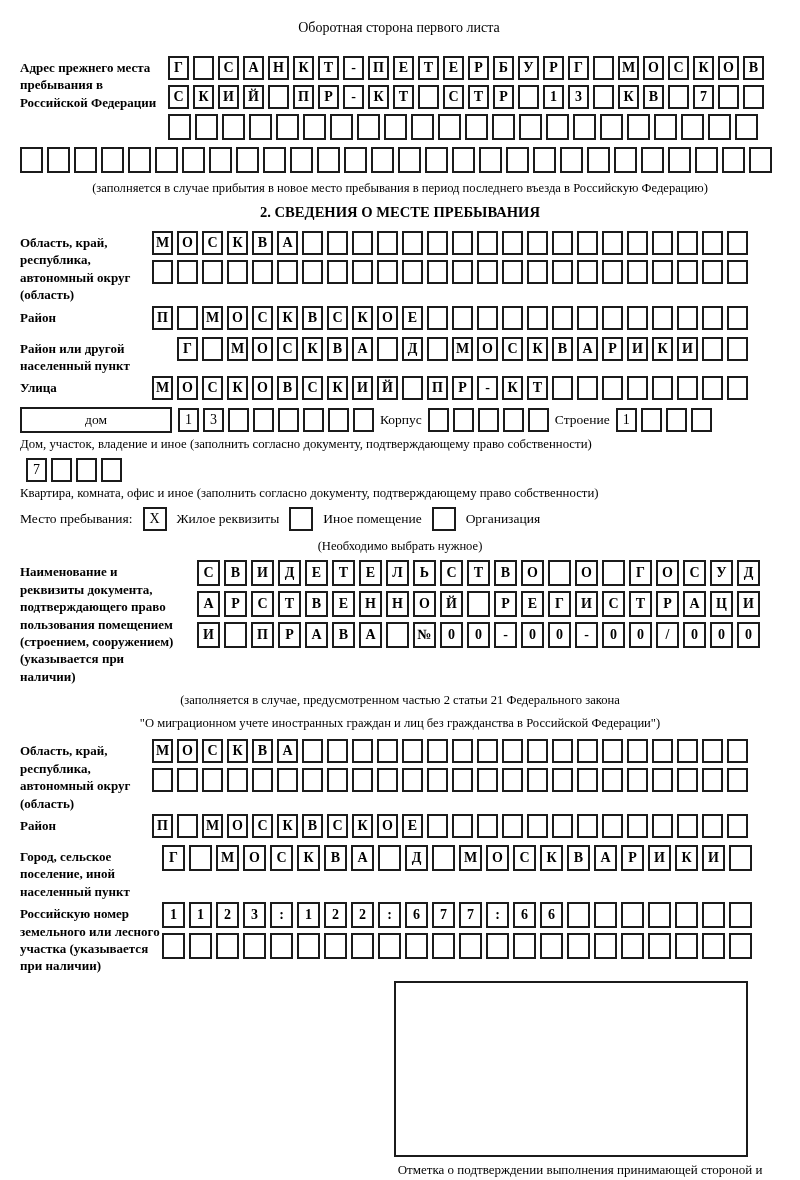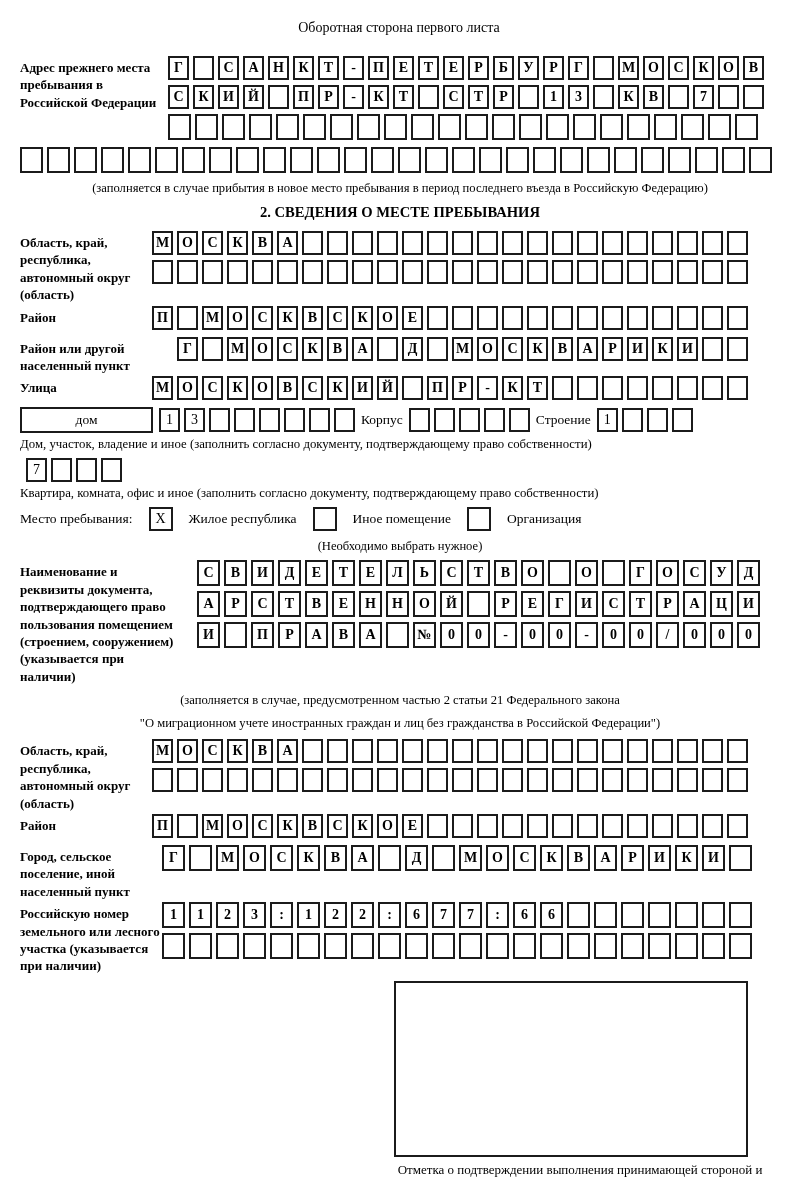--- a/index.html
+++ b/index.html
@@ -19,21 +19,21 @@
   .lg .cell, .cell.lg{width:23px;height:26px;}
   .note{font-size:12.6px;text-align:center;margin:8px 0 8px;}
   .note-left{font-size:12.8px;text-align:left;margin:0 0 6px;}
   .sec-title{font-weight:bold;font-size:14.6px;text-align:center;margin:6px 0 10px;}
   .labelbox{border:2px solid #1b1b1b;height:26px;box-sizing:border-box;display:flex;
         align-items:center;justify-content:center;font-size:13.5px;background:#fff;}
   .inline-row{display:flex;align-items:center;margin-bottom:4px;}
   .inline-label{font-size:13.5px;}
   .chk{width:24px;height:24px;border:2px solid #1b1b1b;box-sizing:border-box;display:inline-flex;
         align-items:center;justify-content:center;font-size:14px;}
-  .stay-row{display:flex;align-items:center;gap:16px;margin:4px 0 2px;}
+  .stay-row{display:flex;align-items:center;gap:10px;margin:4px 0 2px;}
   .stamp-box{border:2px solid #1b1b1b;width:354px;height:176px;margin-left:374px;margin-top:6px;box-sizing:border-box;}
   .stamp-caption{width:424px;margin-left:348px;text-align:center;font-size:13px;line-height:1.38;margin-top:4px;}
   .gap6{width:6px;flex:0 0 6px;}
 </style>
 </head>
 <body>
 
 <div class="page">
 
   <div class="header-note">Оборотная сторона первого листа</div>
@@ -294,21 +294,21 @@
         <span class="cell"></span>
         <span class="cell"></span>
         <span class="cell"></span>
         <span class="cell"></span>
         <span class="cell"></span>
         <span class="cell"></span>
       </div>
   </div>
 
   <div class="inline-row">
-    <div class="labelbox" style="width:133px;">дом</div>
+    <div class="labelbox" style="width:152px;">дом</div>
     <div class="gap6"></div>
     <div class="cellrow" style="margin-bottom:0;">
         <span class="cell">1</span>
         <span class="cell">3</span>
         <span class="cell"></span>
         <span class="cell"></span>
         <span class="cell"></span>
         <span class="cell"></span>
         <span class="cell"></span>
         <span class="cell"></span>
@@ -342,21 +342,21 @@
         <span class="cell"></span>
         <span class="cell"></span>
         <span class="cell"></span>
       </div>
   </div>
   <div class="note-left">Квартира, комната, офис и иное (заполнить согласно документу, подтверждающему право собственности)</div>
 
   <div class="stay-row">
     <span class="inline-label">Место пребывания:</span>
     <span class="chk">X</span>
-    <span class="inline-label">Жилое республика</span>
+    <span class="inline-label">Жилое реквизиты</span>
     <span class="chk"></span>
     <span class="inline-label">Иное помещение</span>
     <span class="chk"></span>
     <span class="inline-label">Организация</span>
   </div>
   <div class="note" style="margin-bottom:6px;">(Необходимо выбрать нужное)</div>
 
   <div class="frow">
     <div class="flabel w157">Наименование и реквизиты документа, подтверждающего право пользования помещением (строением, сооружением) (указывается при наличии)</div>
     <div class="cells-col" style="margin-left:20px;">

